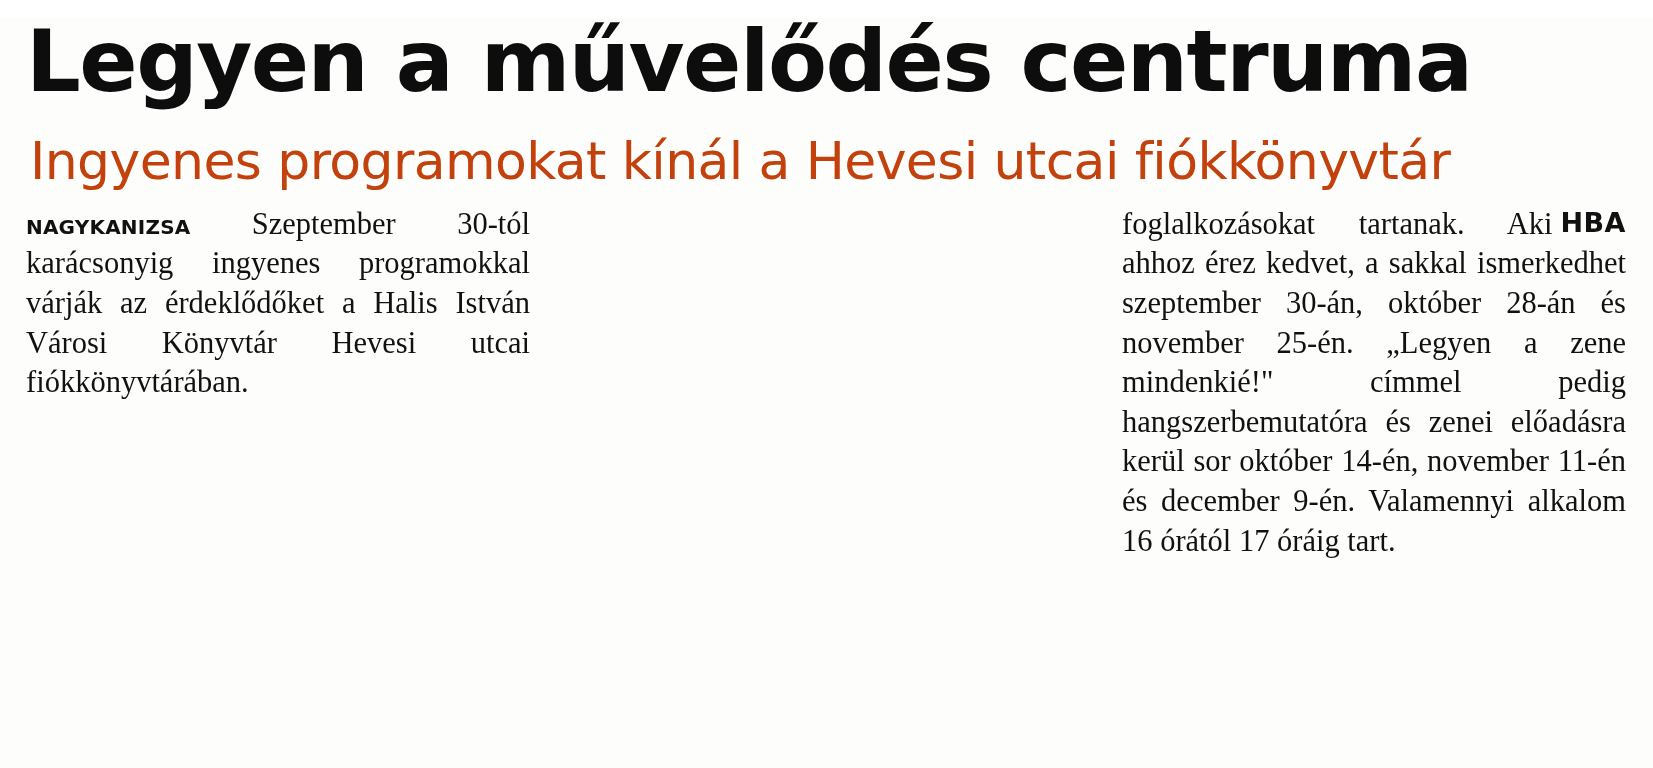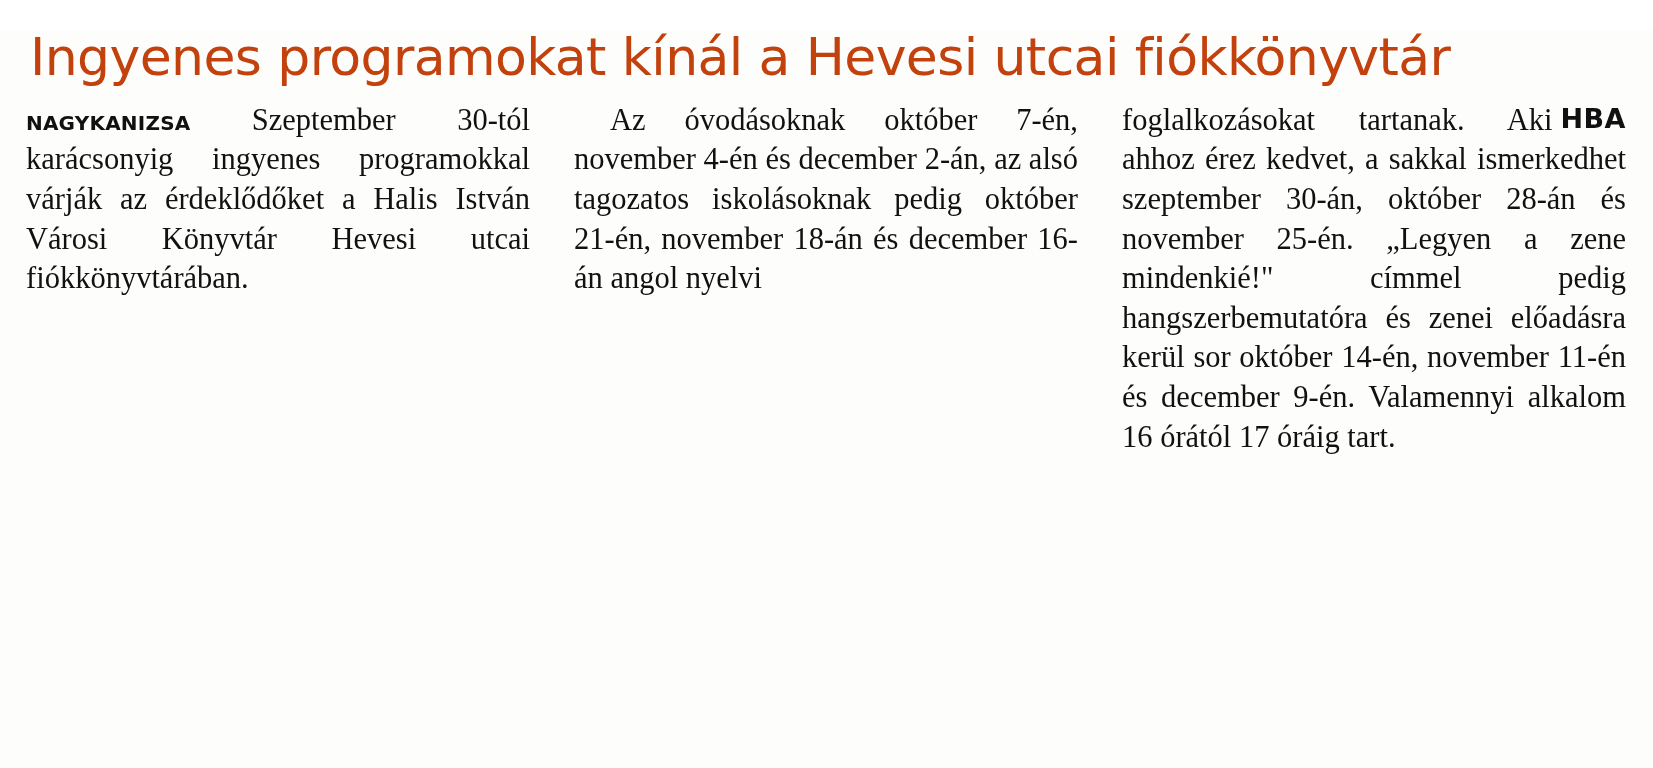--- a/index.html
+++ b/index.html
@@ -91,33 +91,33 @@
     letter-spacing: 0.5px;
     float: right;
     margin-left: 8px;
   }
 </style>
 </head>
 <body>
 
 <div class="page">
 
+  <h1 class="headline">Legyen a művelődés centruma</h1>
 
   <h2 class="subhead">Ingyenes programokat kínál a Hevesi utcai fiókkönyvtár</h2>
 
   <div class="rule"></div>
 
   <div class="columns">
 
     <div class="col">
       <p><span class="kicker">NAGYKANIZSA</span>&nbsp;<span>Szeptember 30-tól karácsonyig ingyenes programokkal várják az érdeklődőket a Halis István Városi Könyvtár Hevesi utcai fiókkönyvtárában.</span></p>
     </div>
 
     <div class="col">
-      <p class="indent">Az óvodásoknak október 7-én, november 4-én és december 2-án, az alsó tagozatos iskolásoknak pedig október 21-én, november 18-án és december 16-án angol nyelvi</p>
     </div>
 
     <div class="col">
       <p><span class="byline">HBA</span><span>foglalkozásokat tartanak. Aki ahhoz érez kedvet, a sakkal ismerkedhet szeptember 30-án, október 28-án és november 25-én. „Legyen a zene mindenkié!" címmel pedig hangszerbemutatóra és zenei előadásra kerül sor október 14-én, november 11-én és december 9-én. Valamennyi alkalom 16 órától 17 óráig tart.</span></p>
     </div>
 
   </div>
 </div>
 
 </body></html>

